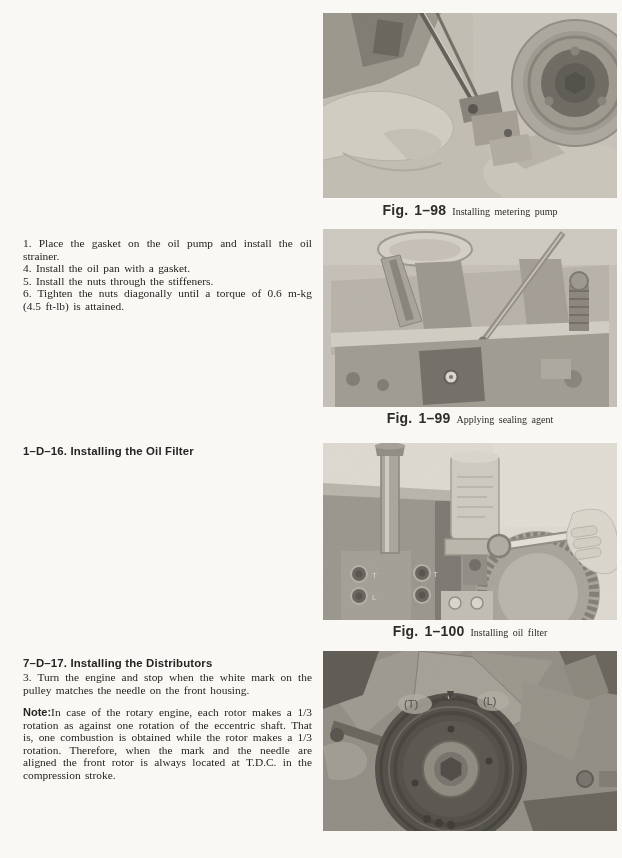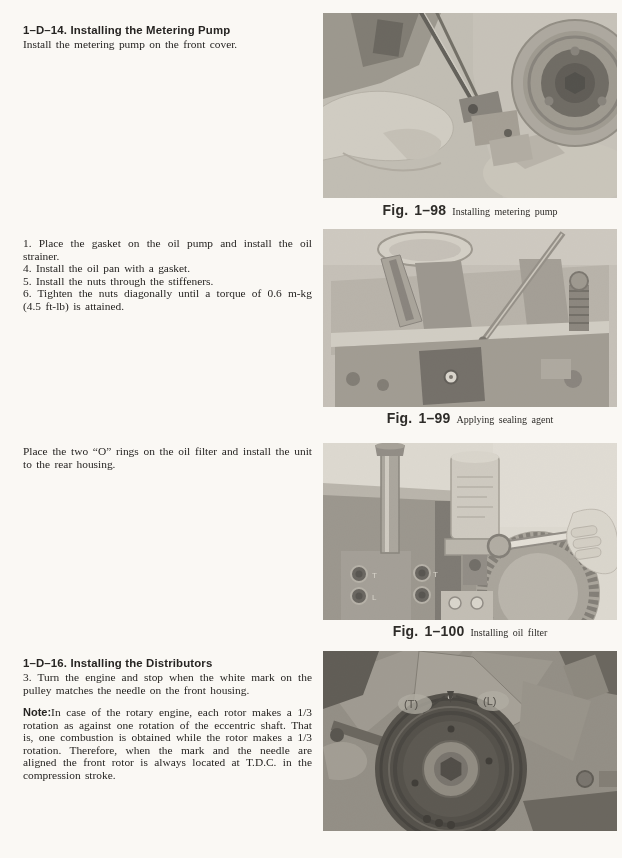--- a/index.html
+++ b/index.html
@@ -17,38 +17,34 @@
   .caption{position:absolute;left:323px;width:294px;text-align:center;
            font-size:10px;line-height:12px;color:#2e2c29;word-spacing:2px;}
   .caption b{font-family:"Liberation Sans",sans-serif;font-size:14px;
              margin-right:6px;letter-spacing:.2px;}
 </style>
 </head>
 <body>
 
 <div class="page">
 
-  <section class="sec" style="top:24px">
-    <h3>1–D–14. Installing the Metering Pump</h3>
-    <p>Install the metering pump on the front cover.</p>
-  </section>
 
   <section class="sec" style="top:237px">
     <p>1. Place the gasket on the oil pump and install the oil strainer.</p>
     <p>4. Install the oil pan with a gasket.</p>
     <p>5. Install the nuts through the stiffeners.</p>
     <p>6. Tighten the nuts diagonally until a torque of 0.6 m-kg (4.5 ft-lb) is attained.</p>
   </section>
 
   <section class="sec" style="top:445px">
-    <p>Place the two “O” rings on the oil filter and install the unit to the rear housing.</p>
+    <h3>1–D–16. Installing the Oil Filter</h3>
   </section>
 
   <section class="sec" style="top:657px">
-    <h3>1–D–16. Installing the Distributors</h3>
+    <h3>7–D–17. Installing the Distributors</h3>
     <p>3. Turn the engine and stop when the white mark on the pulley matches the needle on the front housing.</p>
     <p class="note"><b>Note:</b><span>In case of the rotary engine, each rotor makes a 1/3 rotation as against one rotation of the eccentric shaft. That is, one combustion is obtained while the rotor makes a 1/3 rotation. Therefore, when the mark and the needle are aligned the front rotor is always located at T.D.C. in the compression stroke.</span></p>
   </section>
 
   <figure class="photo" style="top:13px;height:185px">
     <svg width="294" height="185" viewBox="0 0 294 185" xmlns="http://www.w3.org/2000/svg">
       <defs>
         <filter id="grain1">
             <feTurbulence type="fractalNoise" baseFrequency="0.9" numOctaves="2" result="n"></feTurbulence>
           <feColorMatrix in="n" type="matrix" values="0 0 0 0 0.4  0 0 0 0 0.39  0 0 0 0 0.36  0 0 0 0.18 0"></feColorMatrix>

